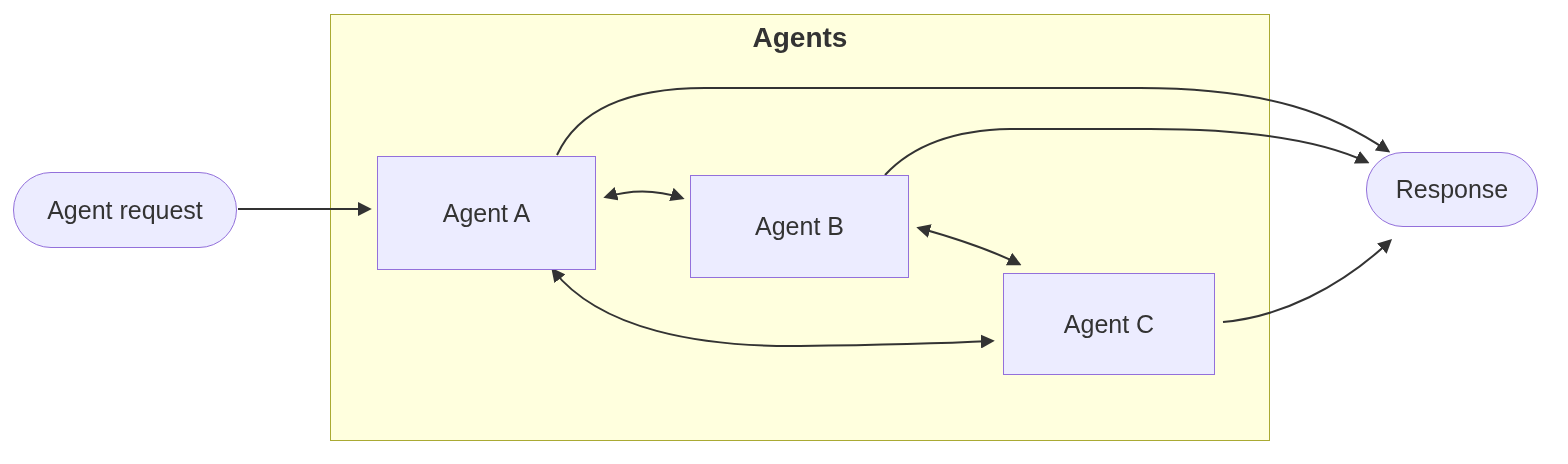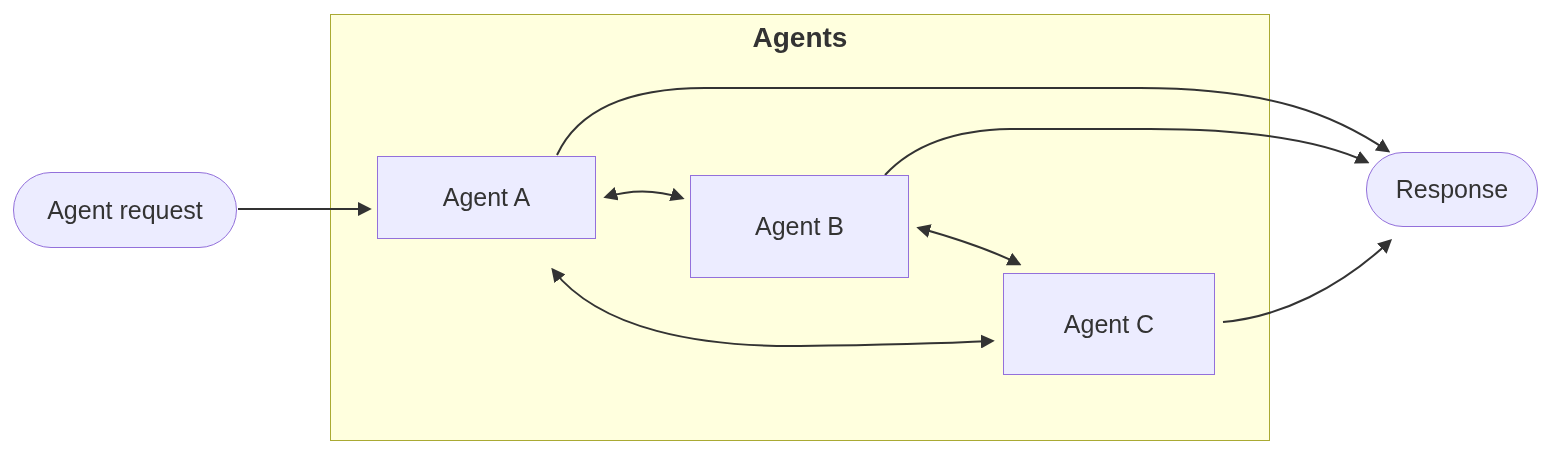--- a/index.html
+++ b/index.html
@@ -42,21 +42,21 @@
     border: 1.5px solid #9370db;
     color: #333333;
     font-size: 25px;
     display: flex;
     align-items: center;
     justify-content: center;
     text-align: center;
   }
   .stadium { border-radius: 38px; }
   #node-user-request { left: 13px;  top: 172px; width: 224px; height: 76px; }
-  #node-agent-a      { left: 377px; top: 156px; width: 219px; height: 83px; }
+  #node-agent-a      { left: 377px; top: 156px; width: 219px; height: 114px; }
   #node-agent-b      { left: 690px; top: 175px; width: 219px; height: 103px; }
   #node-agent-c      { left: 1003px;top: 273px; width: 212px; height: 102px; }
   #node-response     { left: 1366px;top: 152px; width: 172px; height: 75px; border-radius: 37px; }
   svg.edges {
     position: absolute;
     left: 0;
     top: 0;
     width: 1568px;
     height: 464px;
     pointer-events: none;

